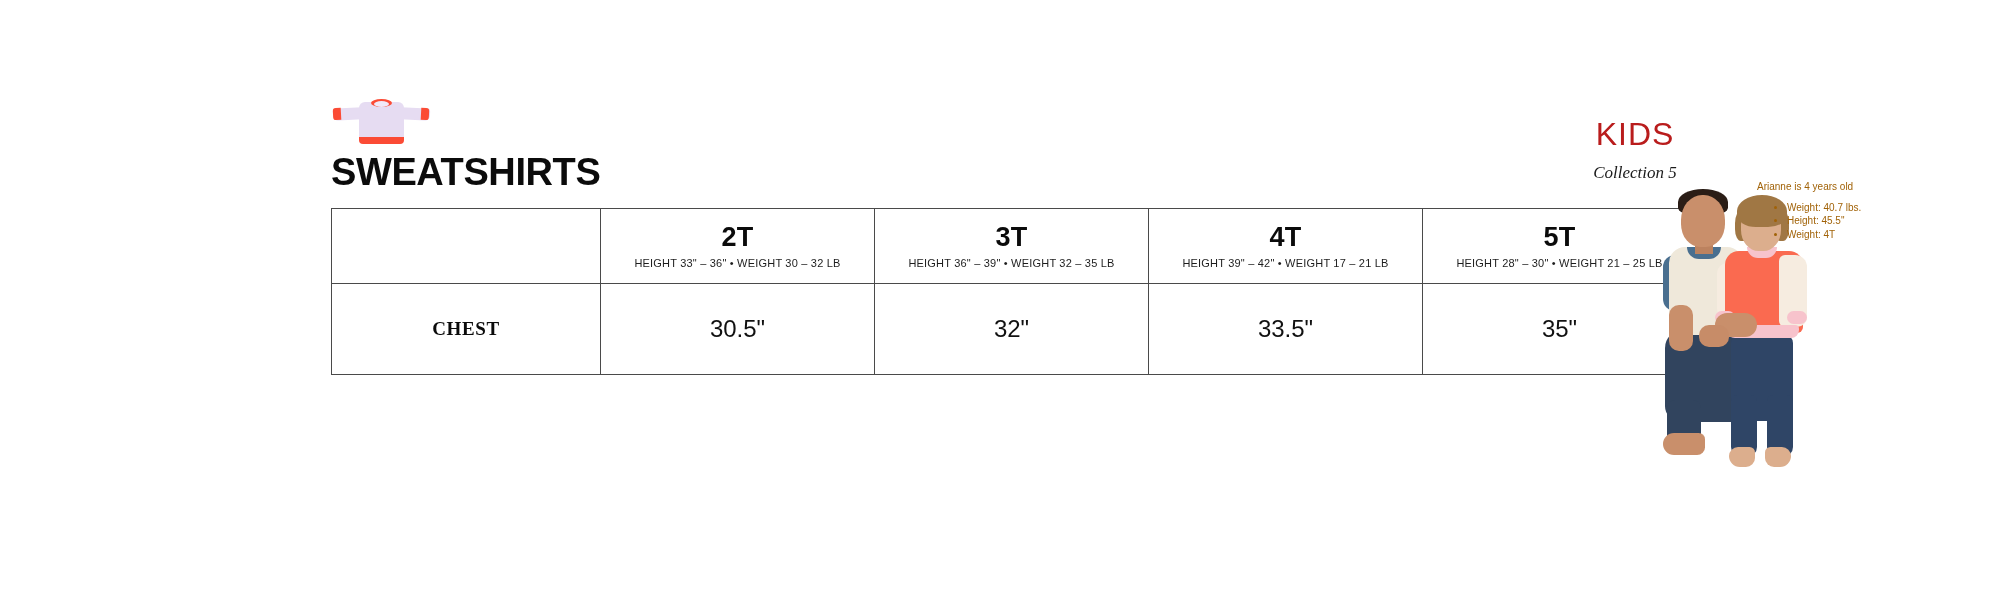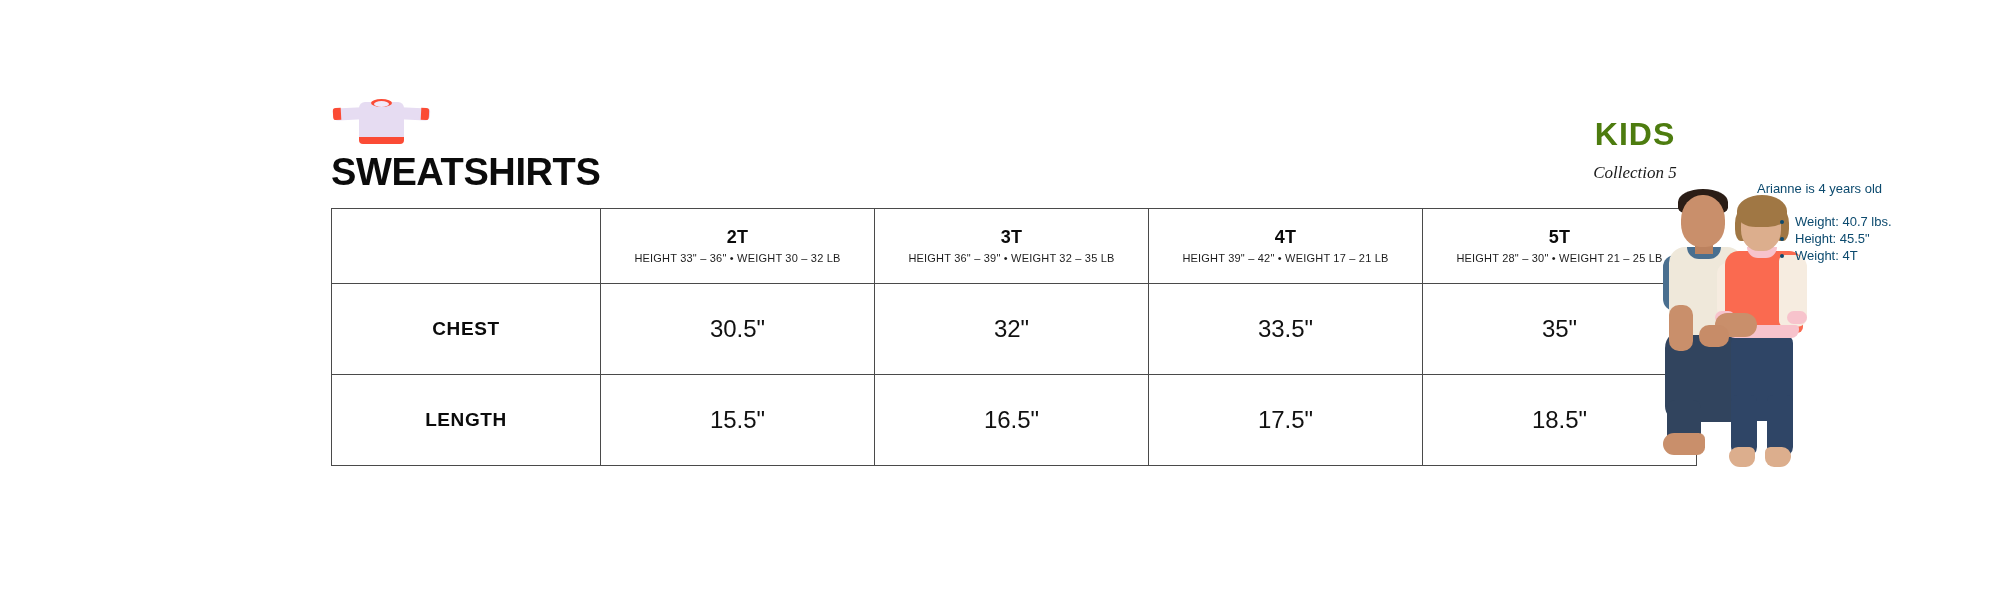--- a/index.html
+++ b/index.html
@@ -81,24 +81,24 @@
     line-height: 1;
     color: #0b0b0b;
   }
   .kids-title {
     position: absolute;
     left: 1560px;
     top: 118px;
     width: 150px;
     text-align: center;
     font-size: 32px;
-    font-weight: 700;
+    font-weight: 400;
     letter-spacing: 1px;
     line-height: 1;
-    color: #4d7c0f;
+    color: #b91c1c;
   }
   .collection-label {
     position: absolute;
     left: 1560px;
     top: 163px;
     width: 150px;
     text-align: center;
     font-family: "Liberation Serif", serif;
     font-style: italic;
     font-size: 17px;
@@ -113,27 +113,27 @@
     width: 1362px;
     border-collapse: collapse;
     table-layout: fixed;
   }
   .size-table td, .size-table th {
     border: 1px solid #4a4a4a;
     padding: 0;
     text-align: center;
     vertical-align: middle;
   }
-  .col-label { width: 268px; }
+  .col-label { width: 268px; font-family: Liberation Serif, serif; }
   .col-size  { width: 273px; }
 
   .hdr-cell { height: 74px; }
   .hdr-blank { border-right-color: #4a4a4a; }
   .size-name {
-    font-size: 18px;
+    font-size: 27px;
     font-weight: 700;
     letter-spacing: 0.2px;
     color: #0b0b0b;
     line-height: 1.1;
     margin-bottom: 5px;
     text-align: center;
   }
   .size-detail {
     font-size: 11px;
     font-weight: 400;
@@ -154,27 +154,27 @@
     font-weight: 400;
     color: #111111;
   }
 
   
   .model-info {
     position: absolute;
     left: 1757px;
     top: 180px;
     width: 240px;
-    font-size: 13px;
-    color: #0c4a6e;
+    font-size: 10px;
+    color: #a16207;
     line-height: 1.32;
   }
   .model-intro { margin: 0 0 2px 0; }
   .model-list {
-    margin: 16px;
+    margin: 8px;
     padding-left: 22px;
     list-style: disc;
   }
   .model-list li { margin: 0; }
 
   
   .model-photo {
     position: absolute;
     left: 1655px;
     top: 185px;
@@ -258,27 +258,20 @@
     </tr>
   </thead>
   <tbody>
     <tr class="data-row">
       <td class="col-label row-label">CHEST</td>
       <td class="col-size row-value">30.5"</td>
       <td class="col-size row-value">32"</td>
       <td class="col-size row-value">33.5"</td>
       <td class="col-size row-value">35"</td>
     </tr>
-    <tr class="data-row">
-      <td class="col-label row-label">LENGTH</td>
-      <td class="col-size row-value">15.5"</td>
-      <td class="col-size row-value">16.5"</td>
-      <td class="col-size row-value">17.5"</td>
-      <td class="col-size row-value">18.5"</td>
-    </tr>
   </tbody>
 </table>
 
 <div class="model-photo">
   <div class="mp-shape ad-legs"></div>
   <div class="mp-shape ad-shin"></div>
   <div class="mp-shape ad-foot"></div>
   <div class="mp-shape ad-sleeve"></div>
   <div class="mp-shape ad-torso"></div>
   <div class="mp-shape ad-collar"></div>

